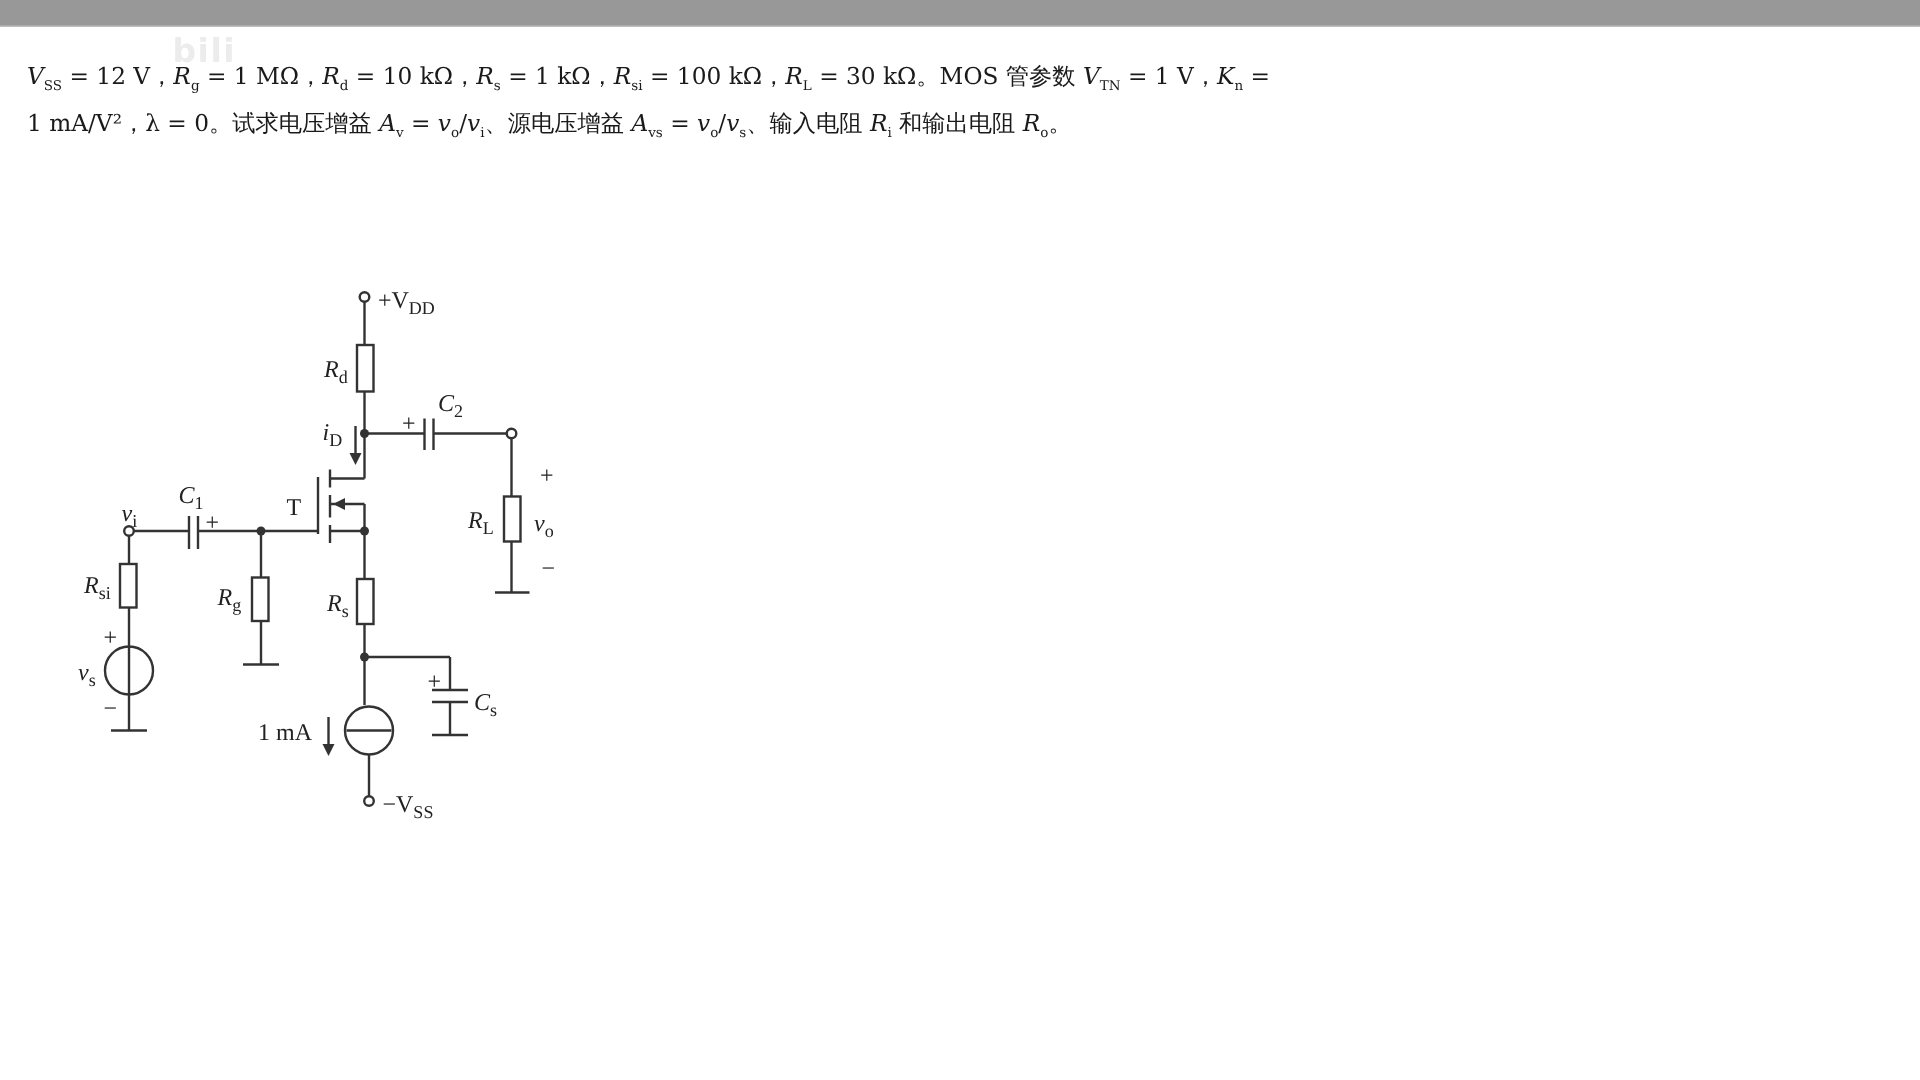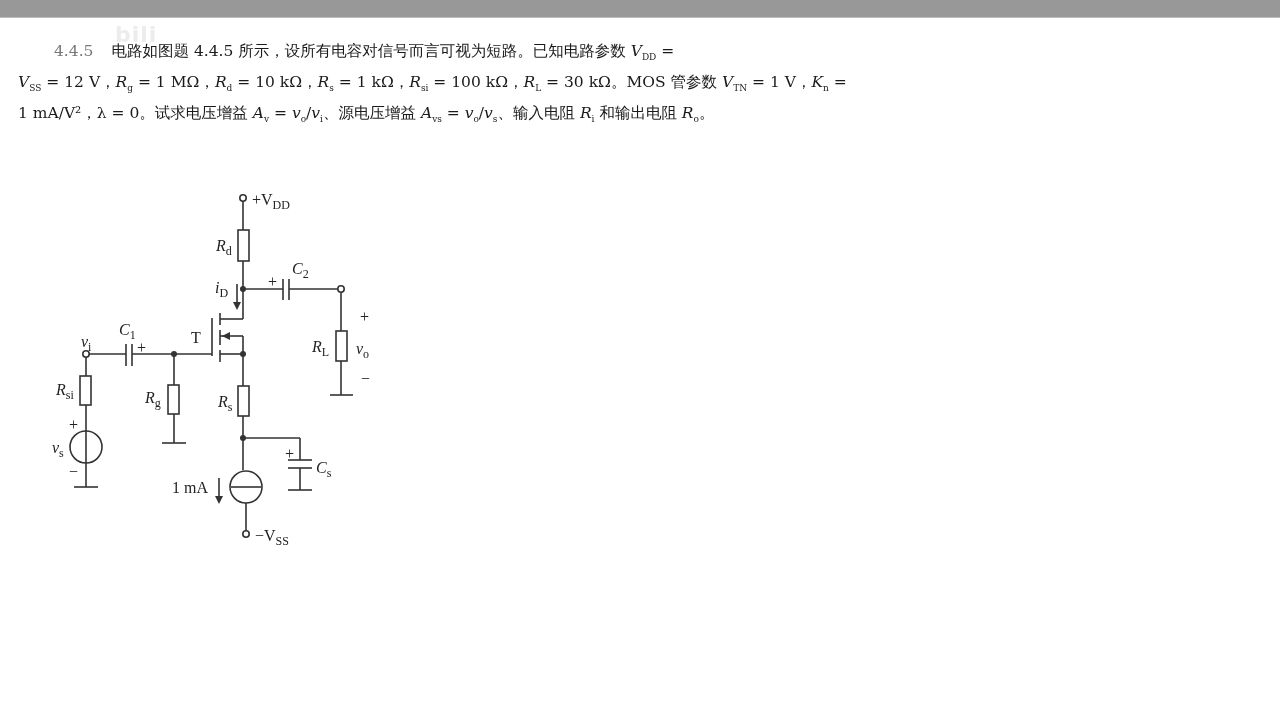--- a/index.html
+++ b/index.html
@@ -26,23 +26,20 @@
   .circuit { position: absolute; left: 0; top: 0; }
   .circuit text { font-family: "Liberation Serif", "DejaVu Serif", serif; fill: #222; }
 </style>
 </head>
 <body>
 
 <div class="topbar"></div>
 <div class="watermark">bili</div>
 
 <div class="problem">
-  <div class="line">
-    <span class="num">4.4.5</span><span>电路如图题 4.4.5 所示，设所有电容对信号而言可视为短路。已知电路参数 </span><i>V</i><sub style="font-size:9px">DD</sub> =
-  </div>
   <div class="line">
     <i>V</i><sub style="font-size:9px">SS</sub><span> = 12 V，</span><i>R</i><sub style="font-size:9px">g</sub><span> = 1 MΩ，</span><i>R</i><sub style="font-size:9px">d</sub><span> = 10 kΩ，</span><i>R</i><sub style="font-size:9px">s</sub><span> = 1 kΩ，</span><i>R</i><sub style="font-size:9px">si</sub><span> = 100 kΩ，</span><i>R</i><sub style="font-size:9px">L</sub><span> = 30 kΩ。MOS 管参数 </span><i>V</i><sub style="font-size:9px">TN</sub><span> = 1 V，</span><i>K</i><sub style="font-size:9px">n</sub> =
   </div>
   <div class="line">
     <span>1 mA/V²，λ = 0。试求电压增益 </span><i>A</i><sub style="font-size:9px">v</sub> = <i>v</i><sub style="font-size:9px">o</sub>/<i>v</i><sub style="font-size:9px">i</sub><span>、源电压增益 </span><i>A</i><sub style="font-size:9px">vs</sub> = <i>v</i><sub style="font-size:9px">o</sub>/<i>v</i><sub style="font-size:9px">s</sub><span>、输入电阻 </span><i>R</i><sub style="font-size:9px">i</sub><span> 和输出电阻 </span><i>R</i><sub style="font-size:9px">o</sub><span>。</span>
   </div>
 </div>
 
 <svg class="circuit" width="1280" height="720" viewBox="0 0 1280 720">
   <g stroke="#333" stroke-width="1.6" fill="none">

